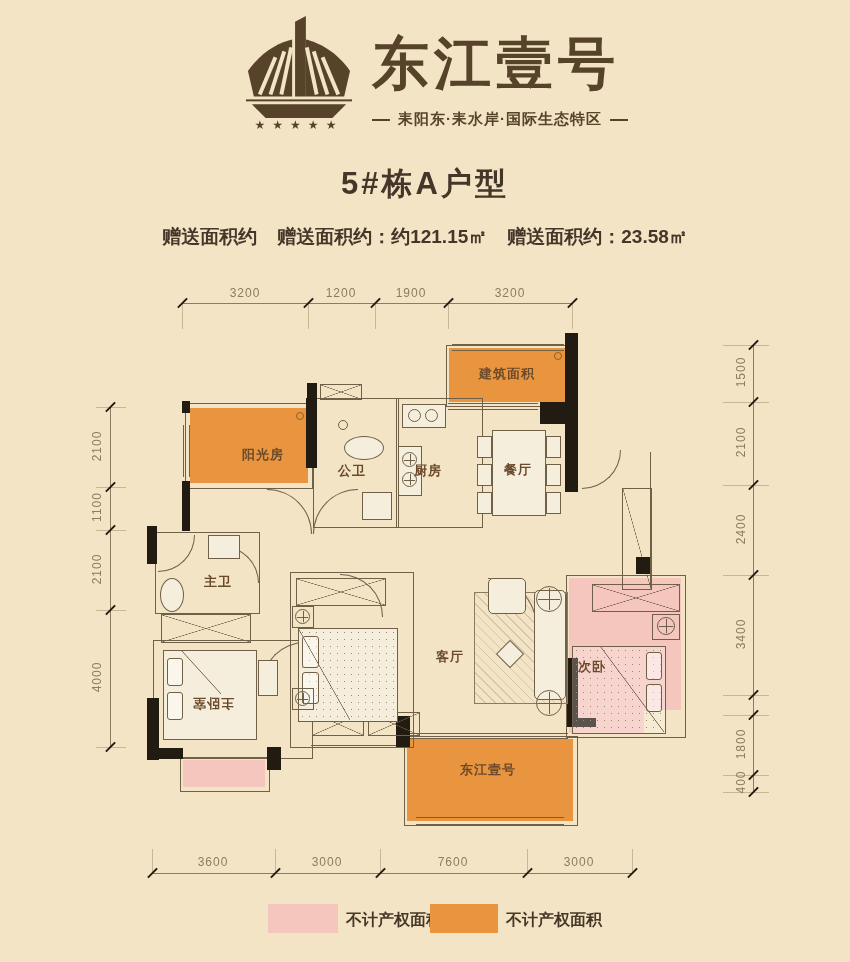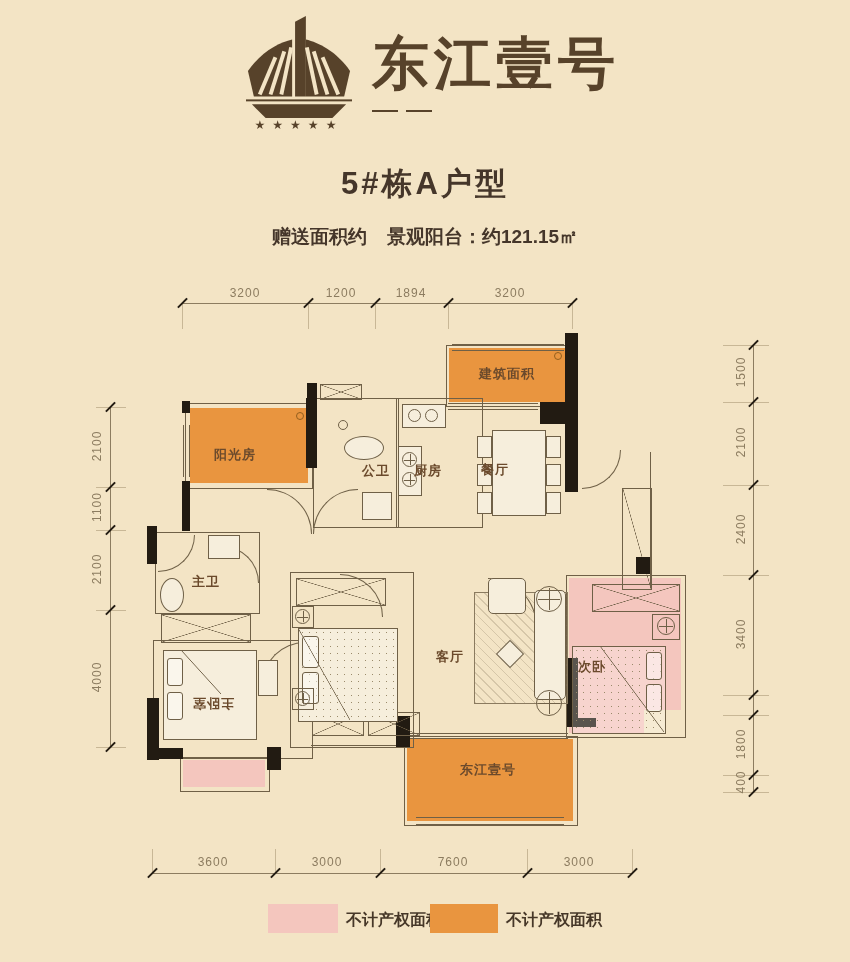--- a/index.html
+++ b/index.html
@@ -81,43 +81,45 @@
       <line x1="42" y1="82" x2="52" y2="34"></line>
       <line x1="100" y1="82" x2="84" y2="44"></line>
       <line x1="89" y1="82" x2="75" y2="38"></line>
       <line x1="78" y1="82" x2="68" y2="34"></line>
     </g>
   </svg>
   <div class="stars">★★★★★</div>
   <div class="brand">东江壹号</div>
   <div class="tagline">
     <span class="tl-line"></span>
+    <span>耒阳东·耒水岸·国际生态特区</span>
     <span class="tl-line"></span>
   </div>
 
   <div class="title">5#栋A户型</div>
   <div class="spec">
     <span>赠送面积约</span>
-    <span>景观阳台：约121.15㎡</span>
+    <span>赠送面积约：约121.15㎡</span>
+    <span>赠送面积约：23.58㎡</span>
   </div>
 
   <i class="dl" style="left:182px;top:303px;width:390px;height:1px"></i>
   <i class="ext" style="left:182px;top:303px;width:1px;height:26px"></i>
   <i class="ext" style="left:308px;top:303px;width:1px;height:26px"></i>
   <i class="ext" style="left:375px;top:303px;width:1px;height:26px"></i>
   <i class="ext" style="left:448px;top:303px;width:1px;height:26px"></i>
   <i class="ext" style="left:572px;top:303px;width:1px;height:26px"></i>
   <i class="tk" style="left:176px;top:302px"></i>
   <i class="tk" style="left:302px;top:302px"></i>
   <i class="tk" style="left:369px;top:302px"></i>
   <i class="tk" style="left:442px;top:302px"></i>
   <i class="tk" style="left:566px;top:302px"></i>
   <span class="dim" style="left:225px;top:286px">3200</span>
   <span class="dim" style="left:321px;top:286px">1200</span>
-  <span class="dim" style="left:391px;top:286px">1894</span>
+  <span class="dim" style="left:391px;top:286px">1900</span>
   <span class="dim" style="left:490px;top:286px">3200</span>
 
   <i class="dl" style="left:152px;top:873px;width:480px;height:1px"></i>
   <i class="ext" style="left:152px;top:849px;width:1px;height:24px"></i>
   <i class="ext" style="left:275px;top:849px;width:1px;height:24px"></i>
   <i class="ext" style="left:380px;top:849px;width:1px;height:24px"></i>
   <i class="ext" style="left:527px;top:849px;width:1px;height:24px"></i>
   <i class="ext" style="left:632px;top:849px;width:1px;height:24px"></i>
   <i class="tk" style="left:146px;top:872px"></i>
   <i class="tk" style="left:269px;top:872px"></i>
@@ -272,26 +274,26 @@
   <i class="fanc" style="left:536px;top:690px;width:24px;height:24px"></i>
 
   <i class="xbox" style="left:592px;top:584px;width:86px;height:26px"></i>
   <i class="fansq" style="left:652px;top:614px;width:26px;height:24px"></i>
   <i class="fanc" style="left:657px;top:617px;width:16px;height:16px"></i>
   <i class="bed dot onpink" style="left:572px;top:646px;width:92px;height:86px"></i>
   <i class="pil" style="left:646px;top:652px;width:14px;height:26px"></i>
   <i class="pil" style="left:646px;top:684px;width:14px;height:26px"></i>
   <i class="fold" style="left:600px;top:646px;width:64px;height:86px"></i>
 
-  <span class="rl" style="left:200px;top:446px;width:70px">阳光房</span>
-  <span class="rl" style="left:346px;top:462px;width:60px">公卫</span>
+  <span class="rl" style="left:228px;top:446px;width:70px">阳光房</span>
+  <span class="rl" style="left:322px;top:462px;width:60px">公卫</span>
   <span class="rl" style="left:398px;top:462px;width:60px">厨房</span>
-  <span class="rl" style="left:465px;top:461px;width:60px">餐厅</span>
+  <span class="rl" style="left:488px;top:461px;width:60px">餐厅</span>
   <span class="rl" style="left:467px;top:365px;width:80px">建筑面积</span>
-  <span class="rl" style="left:176px;top:573px;width:60px">主卫</span>
+  <span class="rl" style="left:188px;top:573px;width:60px">主卫</span>
   <span class="rl flip" style="left:173px;top:694px;width:80px">主卧室</span>
   <span class="rl" style="left:420px;top:648px;width:60px">客厅</span>
   <span class="rl" style="left:562px;top:658px;width:60px">次卧</span>
   <span class="rl" style="left:448px;top:761px;width:80px">东江壹号</span>
 
   <i class="fill" style="left: 268px; top: 904px; width: 70px; height: 29px; background: rgb(244, 198, 190);"></i>
   <span class="lg-label" style="left:346px;top:910px">不计产权面积</span>
   <i class="fill" style="left: 430px; top: 904px; width: 68px; height: 29px; background: rgb(233, 149, 63);"></i>
   <span class="lg-label" style="left:506px;top:910px">不计产权面积</span>
 

